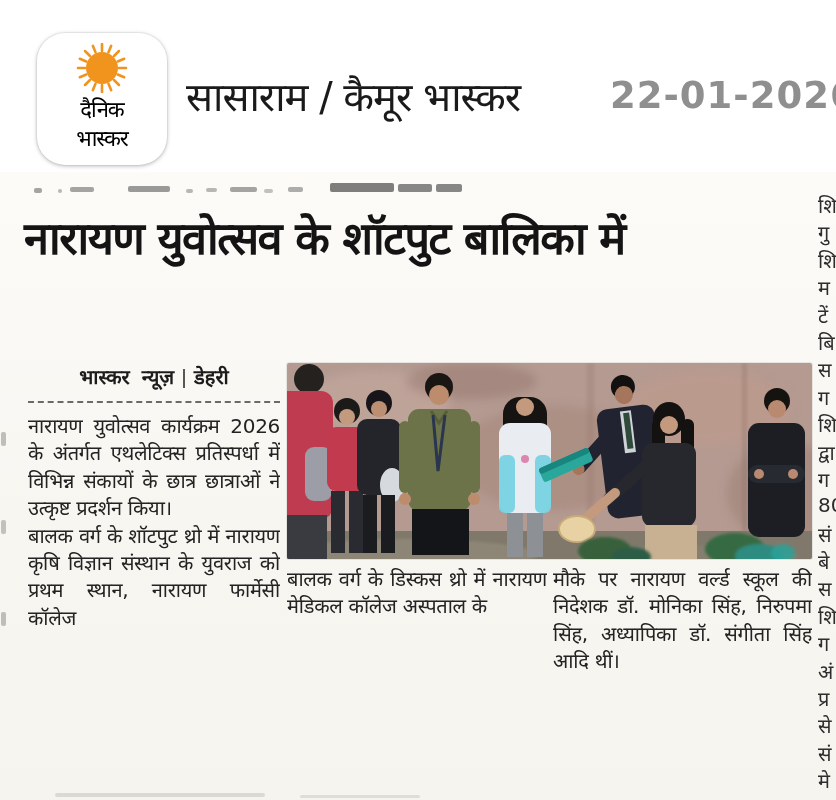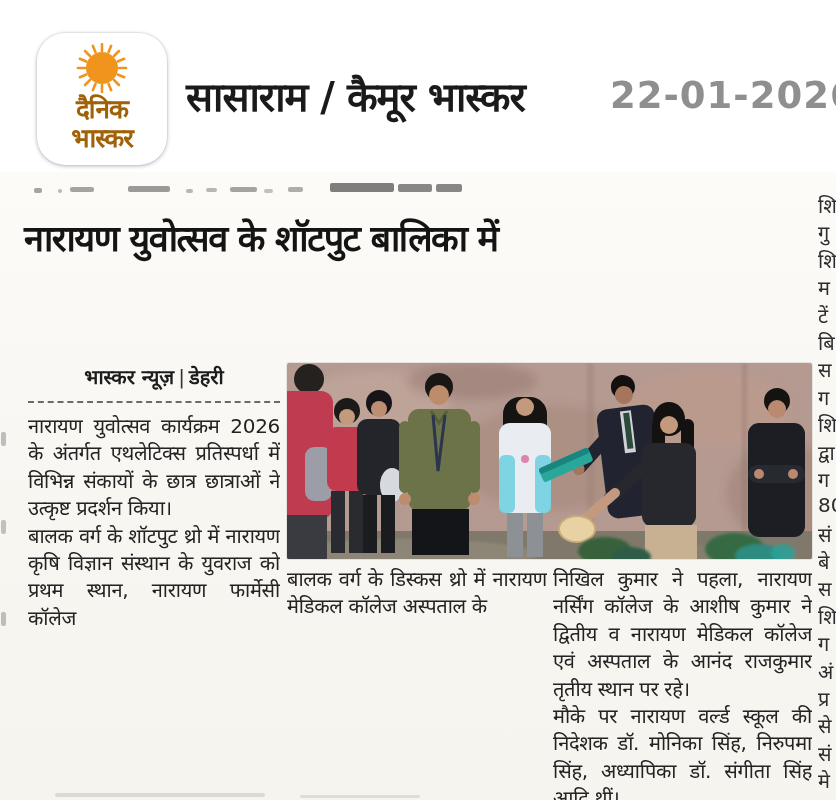--- a/index.html
+++ b/index.html
@@ -15,50 +15,50 @@
   
   .app-header { position:absolute; left:0; top:0; width:836px; height:172px; background:#ffffff; }
   .logo {
     position:absolute; left:37px; top:33px; width:130px; height:132px;
     background:#ffffff; border-radius:28px;
     box-shadow:0 1px 4px rgba(0,0,0,.28), 0 0 0 1px rgba(0,0,0,.04);
     display:flex; flex-direction:column; align-items:center; justify-content:flex-start;
     padding-top:10px; cursor:pointer;
   }
   .logo-sun { margin-bottom:2px; }
-  .logo-line { font-weight:700; font-size:26px; line-height:29px; color:#a16207; letter-spacing:-1px; }
+  .logo-line { font-weight:400; font-size:22px; line-height:29px; color:#000000; letter-spacing:-1px; }
   .edition-title {
     position:absolute; left:186px; top:68px;
-    font-size:40px; font-weight:700; color:#1a1a1a; letter-spacing:-1px; white-space:nowrap;
+    font-size:40px; font-weight:400; color:#1a1a1a; letter-spacing:-1px; white-space:nowrap;
   }
   .edition-date {
     position:absolute; left:610px; top:74px;
     font-size:37px; font-weight:700; color:#8f8f8f; letter-spacing:1px; white-space:nowrap;
   }
 
   
   .newsprint {
     position:absolute; left:0; top:172px; width:836px; height:628px;
     background:linear-gradient(180deg,#fcfbf8 0%, #f8f6f1 55%, #f6f4ee 100%);
   }
 
   
   .crop-dash { position:absolute; background:#3a3a3a; border-radius:2px; }
 
   .headline {
     position:absolute; left:24px; top:200px; width:792px;
-    font-size:36px; line-height:78px; font-weight:800; color:#141414;
+    font-size:45px; line-height:78px; font-weight:800; color:#141414;
     letter-spacing:-1.5px; white-space:nowrap;
   }
   .headline span { display:block; }
 
   .byline {
     position:absolute; left:28px; top:363px; width:252px;
     text-align:center; font-size:20px; font-weight:700; color:#1c1c1c;
-    padding-bottom:11px; border-bottom:2px dashed #6a6a6a;
+    padding-bottom:11px; border-bottom:2px dashed #6a6a6a;font-family:Liberation Mono, monospace;
   }
   .byline .sep { font-weight:400; margin:0 4px; color:#333; }
 
   .col {
     position:absolute; font-size:20px; line-height:27.4px;
     text-align:justify; color:#232323; overflow:hidden;
     letter-spacing:-0.3px;
   }
   .col p { margin:0; }
   .col-left   { left:28px;  top:413px; width:252px; height:387px; }
@@ -258,21 +258,20 @@
       <ellipse cx="496" cy="190" rx="12" ry="9" fill="#2aa198" opacity=".85"></ellipse>
     </g>
   </svg>
 </div>
 
 <div class="col col-middle">
   <p>बालक वर्ग के डिस्कस थ्रो में नारायण मेडिकल कॉलेज अस्पताल के</p>
 </div>
 
 <div class="col col-right">
-  <p>निखिल कुमार ने पहला, नारायण नर्सिंग कॉलेज के आशीष कुमार ने द्वितीय व नारायण मेडिकल कॉलेज एवं अस्पताल के आनंद राजकुमार तृतीय स्थान पर रहे।</p>
   <p>मौके पर नारायण वर्ल्ड स्कूल की निदेशक डॉ. मोनिका सिंह, निरुपमा सिंह, अध्यापिका डॉ. संगीता सिंह आदि थीं।</p>
 </div>
 
 <div class="sliver">
     <div class="frag">शि</div>
     <div class="frag">गु</div>
     <div class="frag">शि</div>
     <div class="frag">म</div>
     <div class="frag">टें</div>
     <div class="frag">बि</div>

